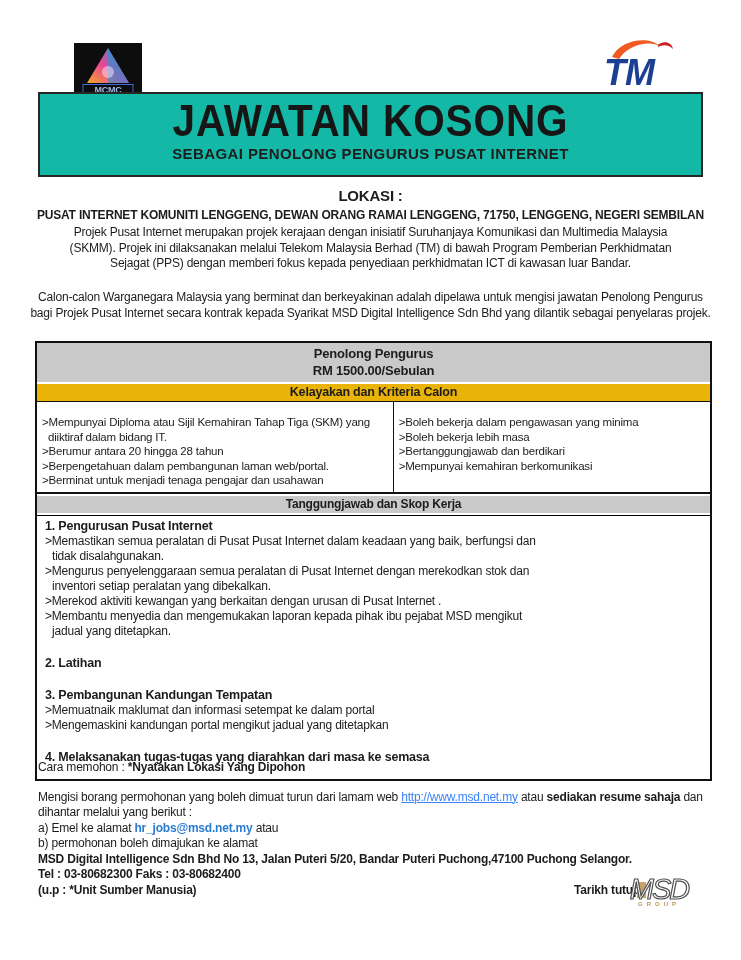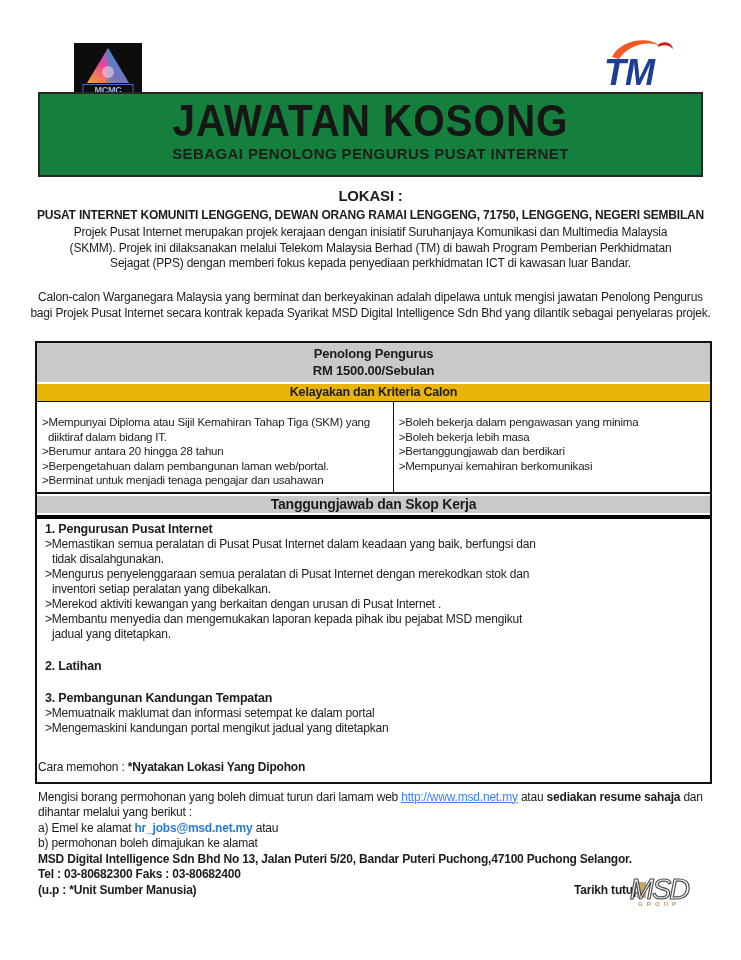--- a/index.html
+++ b/index.html
@@ -20,21 +20,21 @@
     font-size:29px; font-weight:normal; font-style:italic; line-height:30px;
     letter-spacing:-2px; color:#3b82f6;
     -webkit-text-fill-color:#ffffff; -webkit-text-stroke:1.2px #4f4f4f;
   }
   .msd-gold  { position:absolute; left:9px; top:8px; width:9px; height:16px; background:#c7a469; z-index:0; }
   .msd-sub   { display:block; margin-top:-3px; font-size:6px; letter-spacing:4px; color:#b8985a; font-weight:bold; }
 
   
   .banner {
     position:absolute; left:38px; top:92px; width:665px; height:85px;
-    background:#15803d; border:2px solid #272727; text-align:center;
+    background:#14b8a6; border:2px solid #272727; text-align:center;
   }
   .banner-title {
     margin-top:3px; font-size:44px; line-height:48px; font-weight:bold;
     letter-spacing:1px; transform:scaleX(0.92); transform-origin:center;
     color:#161616;
   }
   .banner-subtitle {
     font-size:15px; font-weight:bold; letter-spacing:0.4px; color:#1d1d1d;
   }
 
@@ -46,22 +46,22 @@
 
   
   .job-table { position:absolute; left:35px; top:341px; width:677px; border:2px solid #111; background:#fff; }
   .trow-pos    { background:#c9c9c9; text-align:center; font-weight:bold; font-size:13px; line-height:17px; padding:2px 0 3px 0; border-bottom:2px solid #ffffff; }
   .trow-crit-h { background:#eab308; text-align:center; font-weight:bold; font-size:12.5px; line-height:16px; padding:0 0 1px 0; border-bottom:1px solid #111; }
   .trow-crit   { display:flex; border-bottom:1px solid #111; min-height:76px; align-items:stretch; }
   .crit-col    { font-size:11.5px; line-height:14.5px; padding:13px 5px 4px 5px; }
   .crit-left   { width:53%; border-right:1px solid #111; }
   .crit-right  { width:47%; }
   .crit-item   { padding-left:6px; text-indent:-6px; }
-  .trow-duty-h { background:#c9c9c9; text-align:center; font-weight:bold; font-size:14px; line-height:16px; padding:0 0 1px 0;
-                 border-top:1px solid #111; border-bottom:4px solid #000000;
+  .trow-duty-h { background:#c9c9c9; text-align:center; font-weight:bold; font-size:12px; line-height:16px; padding:0 0 1px 0;
+                 border-top:1px solid #111; border-bottom:1px solid #000000;
                  box-shadow: inset 0 2px 0 #ffffff, inset 0 -2px 0 #ffffff; padding-top:2px; padding-bottom:3px; }
   .trow-duties { min-height:263px; padding:3px 8px 6px 8px; font-size:12px; line-height:15px; }
   .duty-title  { font-weight:bold; font-size:12.5px; margin-top:17px; }
   .duty-title.first { margin-top:0; }
   .duty-item   { width:500px; padding-left:7px; text-indent:-7px; }
 
   
   .footer { position:absolute; left:38px; top:760px; width:675px; font-size:12px; line-height:15.5px; }
   .f-line { margin:0; }
   .f-gap  { height:14px; }
@@ -144,20 +144,21 @@
       <div class="duty-item">&gt;Mengurus penyelenggaraan semua peralatan di Pusat Internet dengan merekodkan stok dan inventori setiap peralatan yang dibekalkan.</div>
       <div class="duty-item">&gt;Merekod aktiviti kewangan yang berkaitan dengan urusan di  Pusat Internet .</div>
       <div class="duty-item">&gt;Membantu menyedia dan mengemukakan laporan kepada pihak ibu pejabat MSD mengikut  jadual yang ditetapkan.</div>
 
       <div class="duty-title">2. Latihan</div>
 
       <div class="duty-title">3. Pembangunan Kandungan Tempatan</div>
       <div class="duty-item">&gt;Memuatnaik maklumat dan informasi setempat ke  dalam portal</div>
       <div class="duty-item">&gt;Mengemaskini  kandungan portal  mengikut jadual yang ditetapkan</div>
 
+      <div class="duty-title">4. Melaksanakan tugas-tugas yang diarahkan dari masa ke semasa</div>
     </div>
   </div>
 
   <div class="footer">
     <div class="f-line"><span>Cara memohon : </span><span class="bold">*Nyatakan Lokasi Yang Dipohon</span></div>
     <div class="f-gap"></div>
     <div class="f-line"><span>Mengisi borang permohonan yang boleh dimuat turun dari lamam web </span><span class="web-link">http://www.msd.net.my</span><span> atau </span><span class="bold">sediakan resume sahaja</span><span> dan  dihantar melalui yang berikut :</span></div>
     <div class="f-line"><span>a) Emel ke alamat  </span><span class="email-link">hr_jobs@msd.net.my</span><span> atau</span></div>
     <div class="f-line">b) permohonan boleh dimajukan ke alamat</div>
     <div class="f-line bold">MSD Digital Intelligence Sdn Bhd No 13, Jalan Puteri 5/20, Bandar Puteri Puchong,47100 Puchong Selangor.</div>

